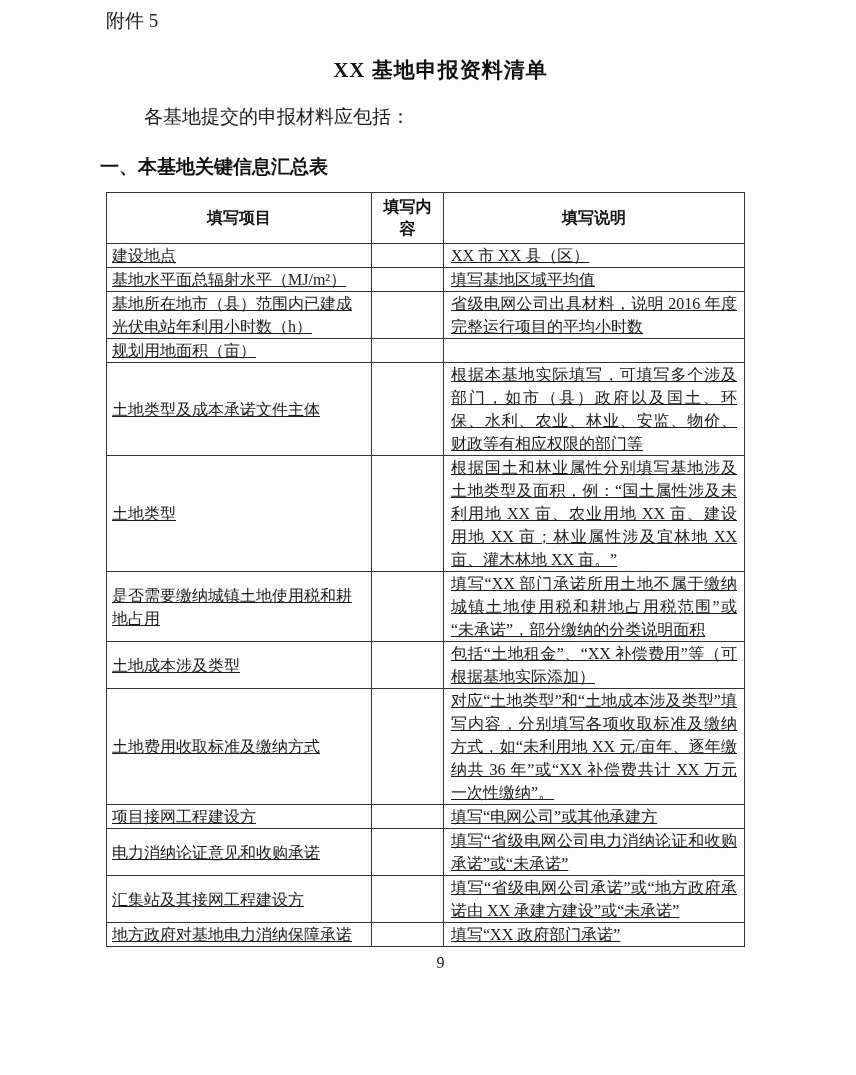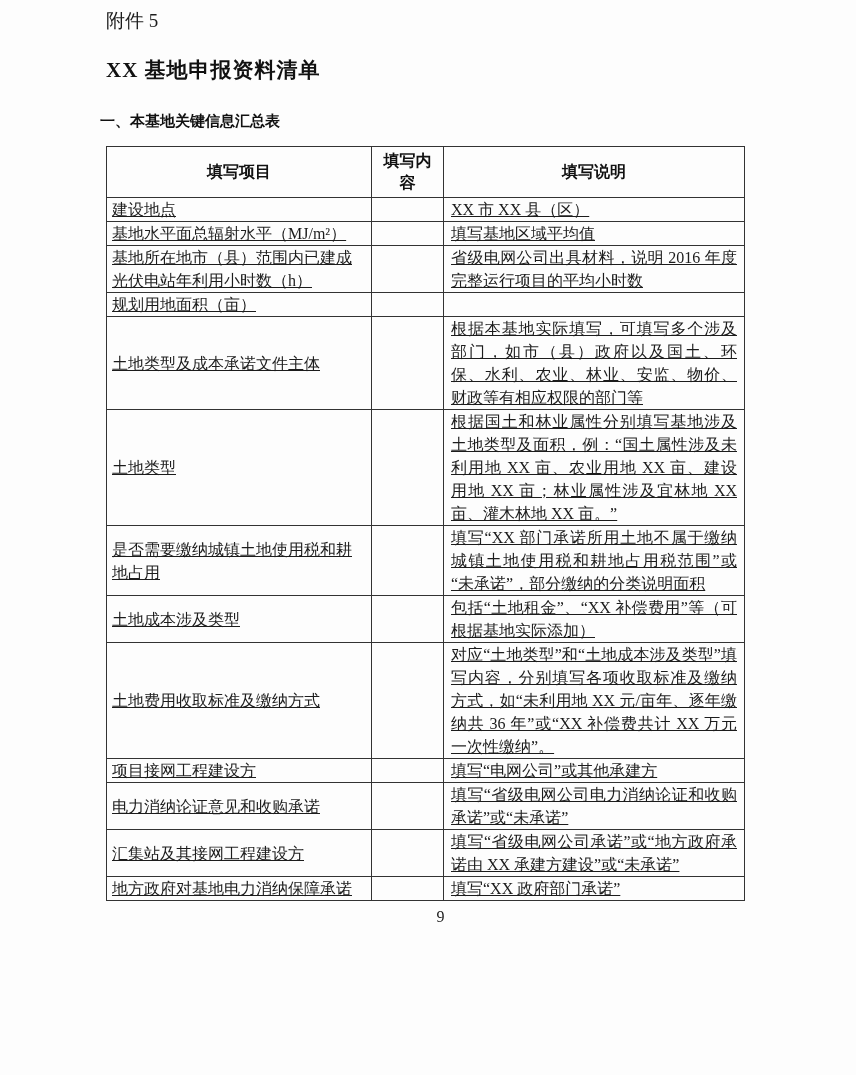--- a/index.html
+++ b/index.html
@@ -14,32 +14,33 @@
     padding:8px 81px 0 106px;
     overflow:hidden;
   }
   .attachment {
     font-size:19px;
     line-height:26px;
   }
   .doc-title {
     font-size:21px;
     font-weight:bold;
+    text-align:center;
     margin:22px 0 0 0;
     letter-spacing:1px;
     color:#111;
   }
   .para {
     font-size:19px;
     line-height:26px;
     margin:20px 0 0 0;
     text-indent:2em;
   }
   .section-heading {
-    font-size:15px;
+    font-size:19px;
     line-height:26px;
     font-weight:bold;
     font-family:"Liberation Sans","DejaVu Sans",sans-serif;
     margin:24px 0 0 -6px;
     color:#111;
   }
   table.summary {
     border-collapse:collapse;
     table-layout:fixed;
     width:638px;
@@ -80,20 +81,21 @@
 </style>
 </head>
 <body>
 
 <div class="page">
 
   <div class="attachment">附件 5</div>
 
   <h1 class="doc-title">XX 基地申报资料清单</h1>
 
+  <p class="para">各基地提交的申报材料应包括：</p>
 
   <h2 class="section-heading">一、本基地关键信息汇总表</h2>
 
 
   <table class="summary">
     <colgroup>
       <col style="width:265px">
       <col style="width:72px">
       <col style="width:301px">
     </colgroup>

